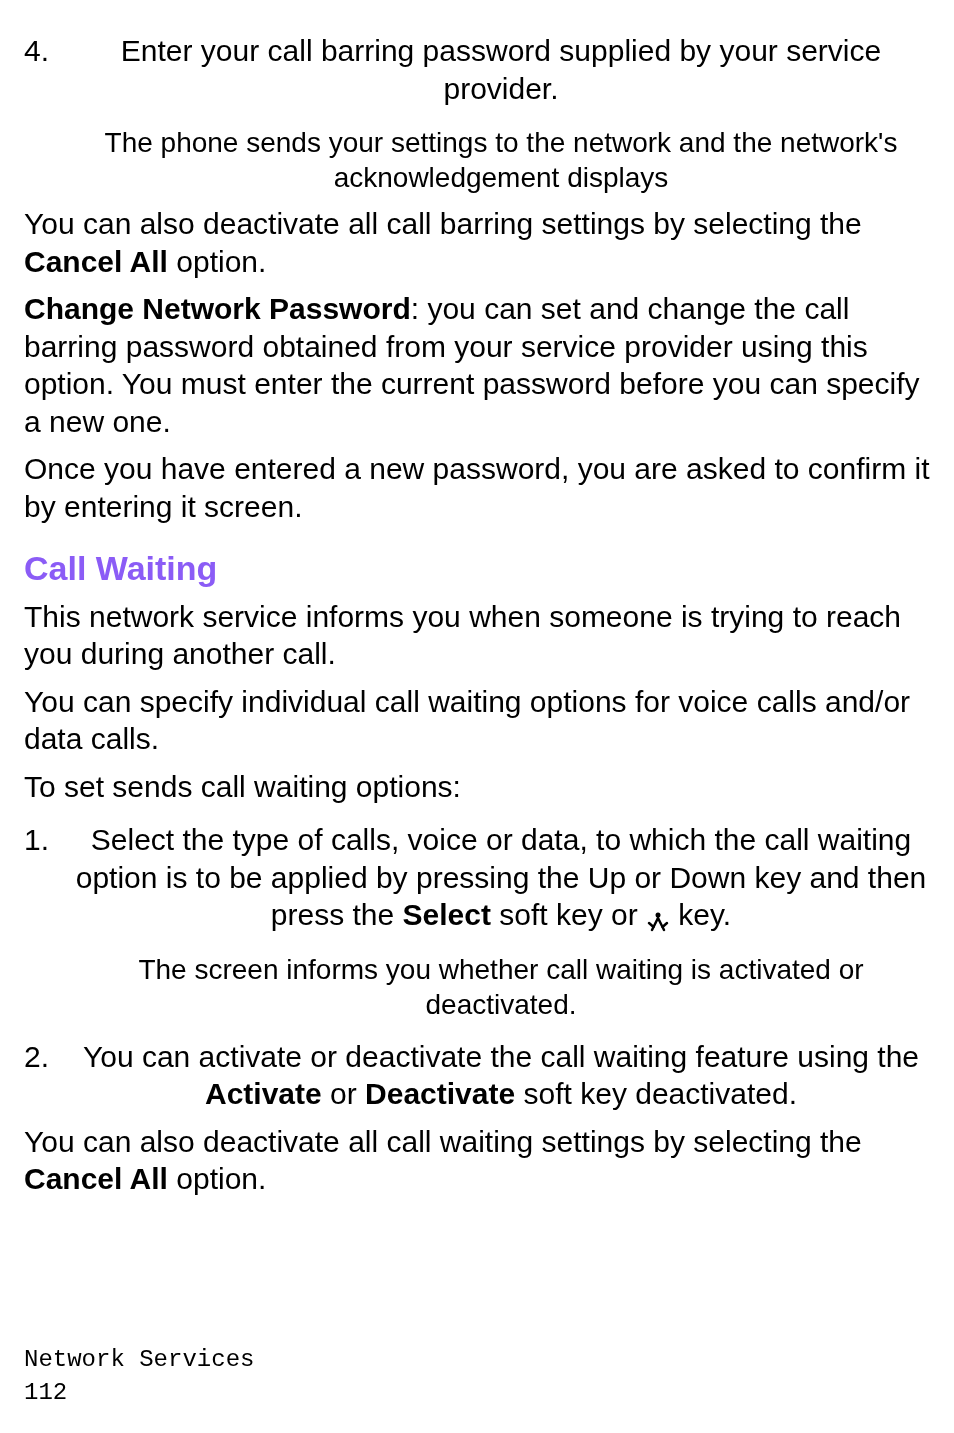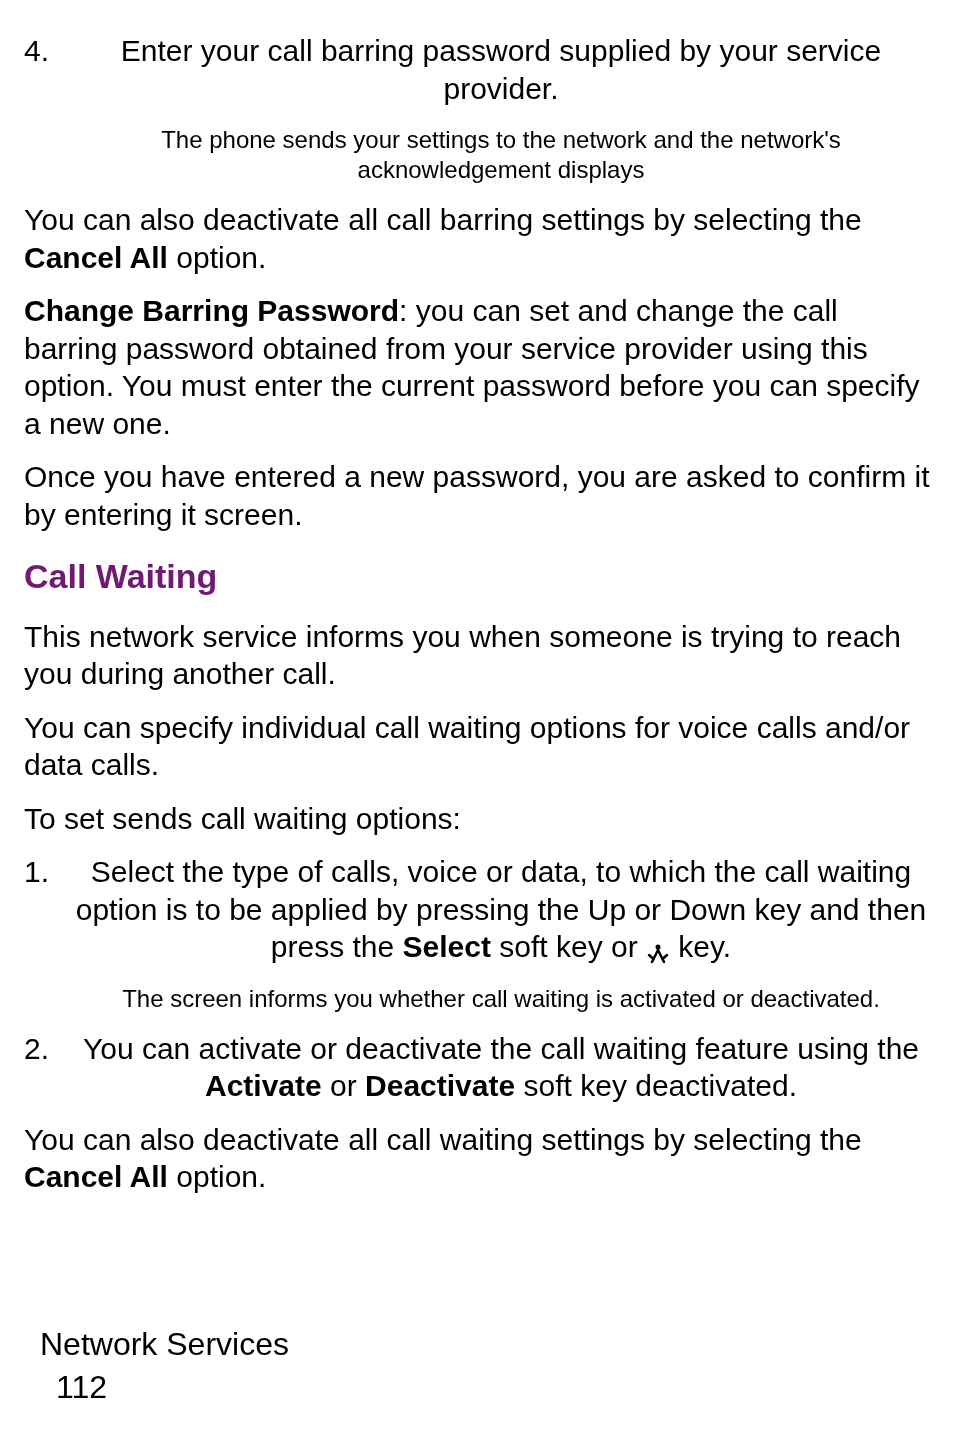--- a/index.html
+++ b/index.html
@@ -24,78 +24,79 @@
     .ordered-num {
       width: 48px;
       flex-shrink: 0;
     }
     .ordered-content {
       flex: 1;
       text-align: center;
     }
     .sub-para {
       margin-top: 18px;
-      font-size: 24px;
+      font-size: 28px;
       line-height: 1.25;
     }
     .para {
       margin-top: 1px;
     }
     .section-heading {
       font-family: 'Arial Narrow', Arial, sans-serif;
       font-stretch: condensed;
       font-weight: bold;
-      color: #701a75;
+      color: #8b5cf6;
       font-size: 34px;
       margin-top: 22px;
-      margin-bottom: 20px;
+      margin-bottom: 8px;
     }
     .bold {
       font-weight: bold;
     }
     .icon-inline {
       display: inline-block;
       vertical-align: middle;
       width: 24px;
       height: 24px;
     }
     .footer {
       position: absolute;
       bottom: 24px;
-      left: 40px;
-      font-size: 32px;
+      left: 24px;
+      font-size: 24px;
       line-height: 1.35;
+      font-family: Liberation Mono, monospace;
     }
     .page-num {
-      margin-left: 16px;
+      margin-left: 0;
     }
     .block-group {
       margin-bottom: 4px;
     }
     .tight-top {
-      margin-top: 16px;
+      margin-top: 10px;
     }
   </style>
 </head>
 <body>
 
 <div class="ordered-item block-group">
   <div class="ordered-num">4.</div>
   <div class="ordered-content">
     <span>Enter your call barring password supplied by your service provider.</span>
     <div class="sub-para">The phone sends your settings to the network and the network's acknowledgement displays</div>
   </div>
 </div>
 
 <div class="para tight-top">
   <span>You can also deactivate all call barring settings by selecting the </span><span class="bold">Cancel All</span><span> option.</span>
 </div>
 
 <div class="para tight-top">
-  <span class="bold">Change Barring Password</span><span>: you can set and change the call barring password obtained from your service provider using this option. You must enter the current password before you can specify a new one.</span>
+  <span class="bold">Change Network Password</span><span>: you can set and change the call barring password obtained from your service provider using this option. You must enter the current password before you can specify a new one.</span>
 </div>
 
 <div class="para tight-top">Once you have entered a new password, you are asked to confirm it by entering it screen.</div>
 
 <div class="section-heading">Call Waiting</div>
 
 <div class="para">This network service informs you when someone is trying to reach you during another call.</div>
 
 <div class="para tight-top">You can specify individual call waiting options for voice calls and/or data calls.</div>
 

